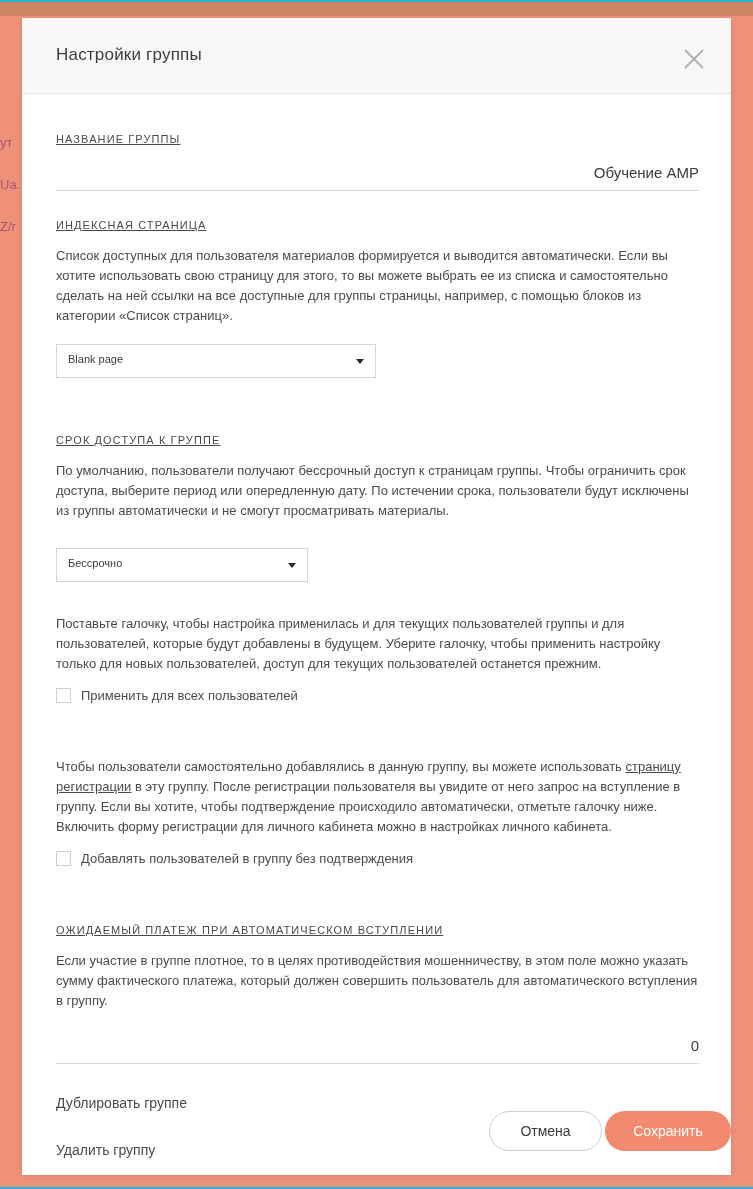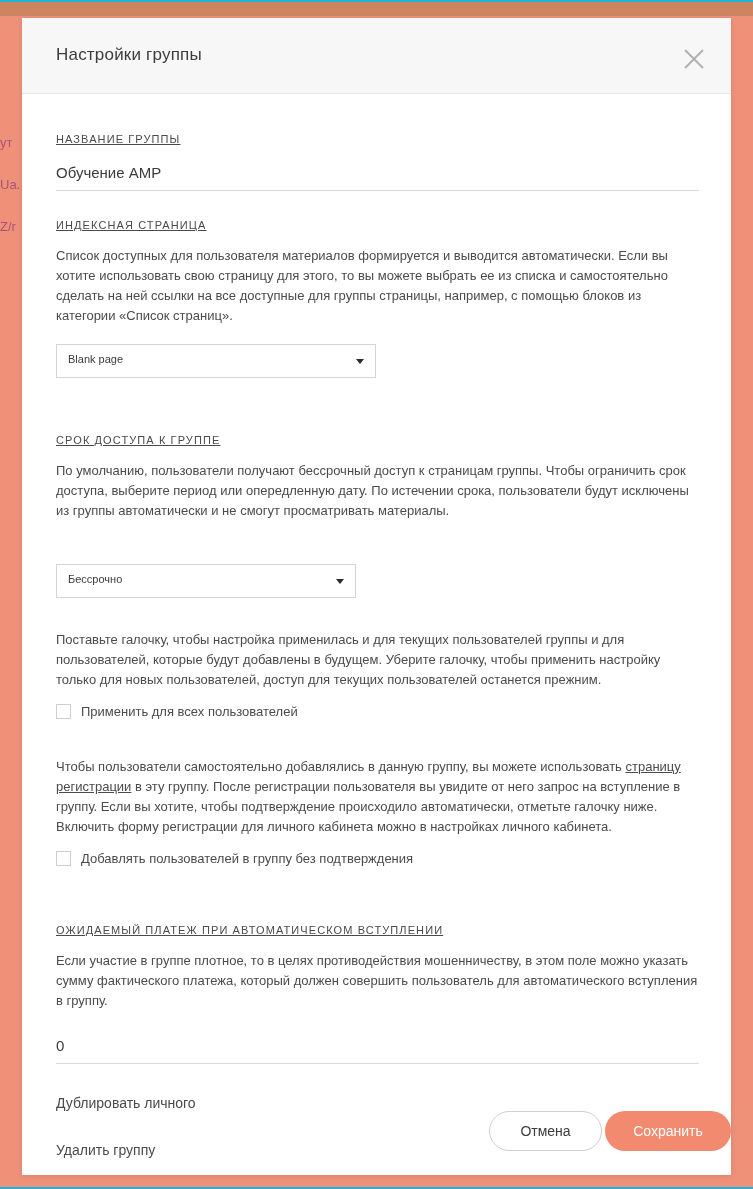--- a/index.html
+++ b/index.html
@@ -113,20 +113,21 @@
     width: 643px;
     border: none;
     border-bottom: 1px solid #d9d9d9;
     outline: none;
     font-family: "Liberation Sans", sans-serif;
     font-size: 15px;
     color: #3b3b3b;
     padding: 0 0 9px 0;
     background: transparent;
     box-sizing: border-box;
+    text-align: right;
   }
 
   .select-wrap {
     position: relative;
     height: 34px;
     border: 1px solid #d5d5d5;
     box-sizing: border-box;
     background: #fff;
   }
   .select-wrap .select-value {
@@ -259,21 +260,21 @@
           <span class="select-value">Blank page</span>
           <span class="caret"></span>
         </div>
       </div>
 
       <div class="section abs" style="left:34px; top:340px; width:643px;">
         <div class="section-label">СРОК ДОСТУПА К ГРУППЕ</div>
         <div style="height:15px;"></div>
         <p class="section-desc">По умолчанию, пользователи получают бессрочный доступ к страницам группы. Чтобы ограничить срок доступа, выберите период или опередленную дату. По истечении срока, пользователи будут исключены из группы автоматически и не смогут просматривать материалы.</p>
         <div style="height:27px;"></div>
-        <div class="select-wrap" style="width:300px;margin-top:16px;">
+        <div class="select-wrap" style="width:252px;">
           <span class="select-value">Бессрочно</span>
           <span class="caret"></span>
         </div>
         <div style="height:32px;"></div>
         <p class="section-desc">Поставьте галочку, чтобы настройка применилась и для текущих пользователей группы и для пользователей, которые будут добавлены в будущем. Уберите галочку, чтобы применить настройку только для новых пользователей, доступ для текущих пользователей останется прежним.</p>
         <div style="height:14px;"></div>
         <div class="checkbox-row">
           <span class="checkbox-box"></span>
           <span class="checkbox-label">Применить для всех пользователей</span>
         </div>
@@ -291,21 +292,21 @@
 
       <div class="section abs" style="left:34px; top:830px; width:643px;">
         <div class="section-label">ОЖИДАЕМЫЙ ПЛАТЕЖ ПРИ АВТОМАТИЧЕСКОМ ВСТУПЛЕНИИ</div>
         <div style="height:15px;"></div>
         <p class="section-desc">Если участие в группе плотное, то в целях противодействия мошенничеству, в этом поле можно указать сумму фактического платежа, который должен совершить пользователь для автоматического вступления в группу.</p>
         <div style="height:26px;"></div>
         <input class="text-input" id="expected-payment-input" type="text" value="0" style="">
       </div>
 
       <div class="abs" style="left:34px; top:1000px;">
-        <span class="action-link">Дублировать личного</span>
+        <span class="action-link">Дублировать группе</span>
       </div>
       <div class="abs" style="left:34px; top:1047px;">
         <span class="action-link">Удалить группу</span>
       </div>
 
     </div>
 
     <div id="footer">
       <button id="save-button">Сохранить</button>
       <button id="cancel-button">Отмена</button>

